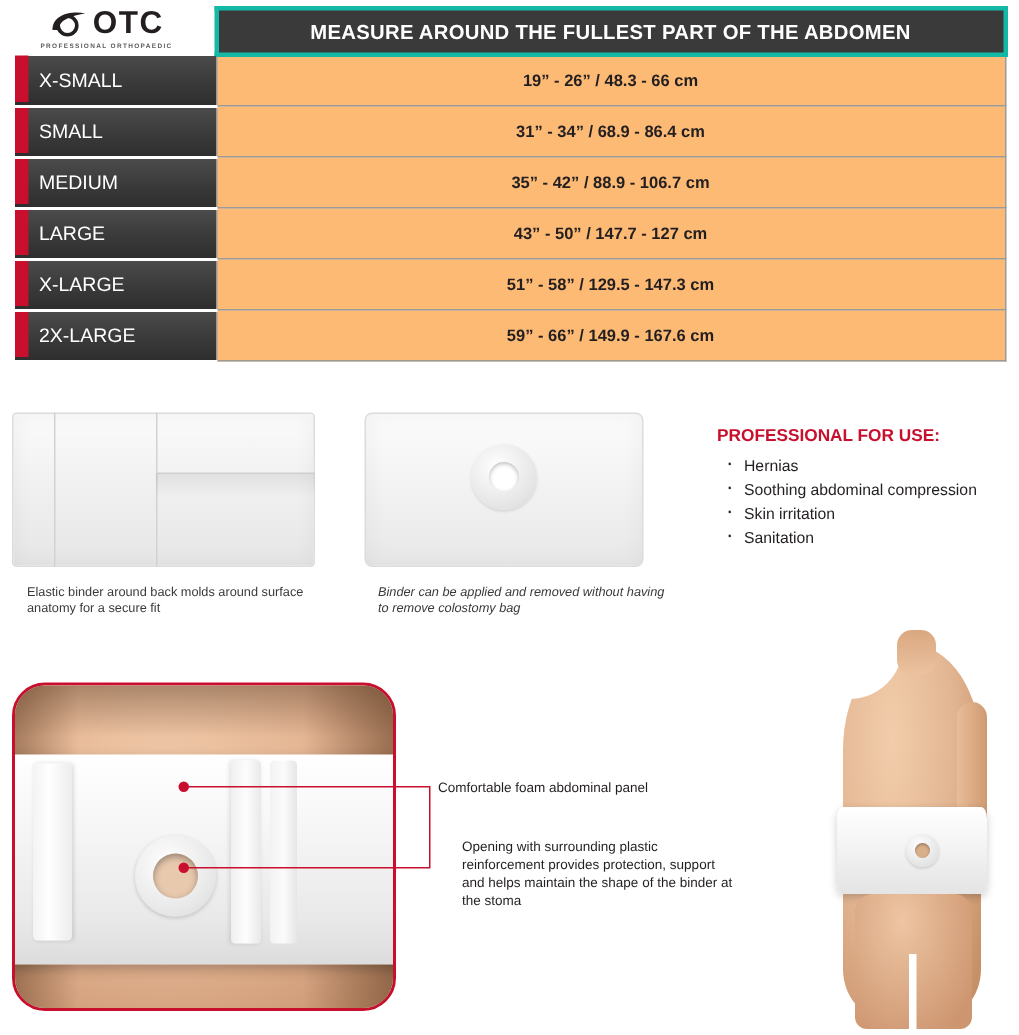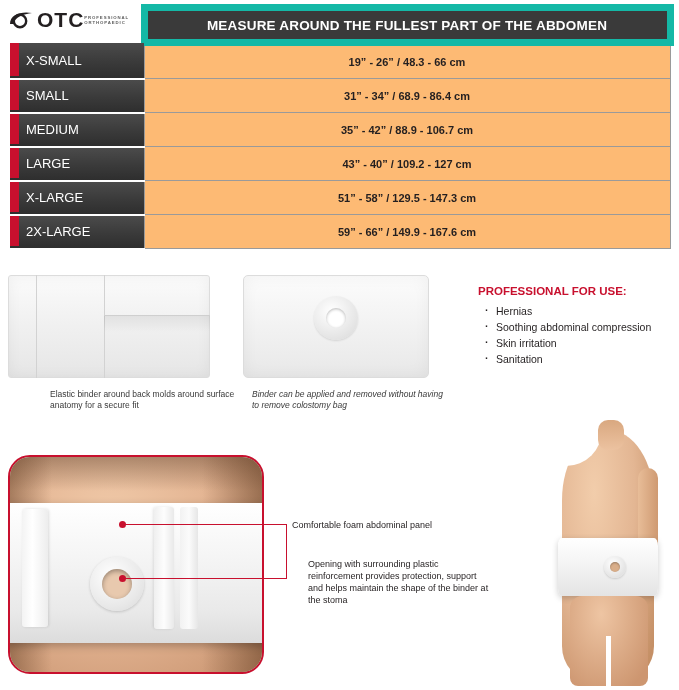--- a/index.html
+++ b/index.html
@@ -17,20 +17,21 @@
   }
 
   
   .logo {
     position: absolute;
     left: 8px;
     top: 4px;
     width: 126px;
     height: 30px;
     display: flex;
+    flex-direction: column;
     align-items: center;
     justify-content: center;
   }
   .logo-main {
     display: flex;
     align-items: center;
     gap: 3px;
   }
   .logo-swoosh {
     width: 26px;
@@ -69,21 +70,21 @@
   }
   .hdr-spacer { width: 134px; background: #ffffff; }
   .hdr-main {
     background: #3a3a3a;
     color: #ffffff;
     text-align: center;
     font-weight: bold;
     font-size: 13.5px;
     letter-spacing: 0.2px;
     height: 28px;
-    border: 7px solid #14b8a6;
+    border: 3px solid #14b8a6;
   }
   .row-label {
     background: linear-gradient(to bottom, #4b4b4b 0%, #3a3a3a 55%, #2e2e2e 100%);
     color: #ffffff;
     font-weight: normal;
     font-size: 13px;
     height: 32px;
     padding-left: 16px !important;
     position: relative;
     border-bottom: 2px solid #ffffff;
@@ -181,21 +182,21 @@
     background: #ffffff;
     box-shadow: inset 0 1px 3px rgba(0,0,0,0.28);
   }
 
   .cap {
     position: absolute;
     font-size: 8.5px;
     line-height: 11px;
     color: #3a3a3a;
   }
-  .cap-folded { left: 18px; top: 389px; width: 200px; margin-left: 32px; }
+  .cap-folded { left: 18px; top: 389px; width: 200px; }
   .cap-flat { left: 252px; top: 389px; width: 200px; font-style: italic; }
 
   
   .indications {
     position: absolute;
     left: 478px;
     top: 285px;
     width: 200px;
   }
   .ind-title {
@@ -446,21 +447,21 @@
     <tr>
       <td class="row-label">SMALL</td>
       <td class="row-value">31” - 34” / 68.9 - 86.4 cm</td>
     </tr>
     <tr>
       <td class="row-label">MEDIUM</td>
       <td class="row-value">35” - 42” / 88.9 - 106.7 cm</td>
     </tr>
     <tr>
       <td class="row-label">LARGE</td>
-      <td class="row-value">43” - 40” / 109.2 - 127 cm</td>
+      <td class="row-value">43” - 50” / 147.7 - 127 cm</td>
     </tr>
     <tr>
       <td class="row-label">X-LARGE</td>
       <td class="row-value">51” - 58” / 129.5 - 147.3 cm</td>
     </tr>
     <tr>
       <td class="row-label">2X-LARGE</td>
       <td class="row-value">59” - 66” / 149.9 - 167.6 cm</td>
     </tr>
   </tbody>

